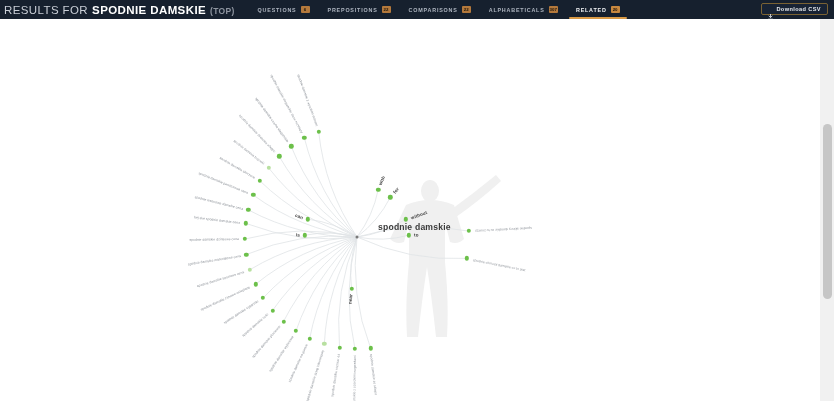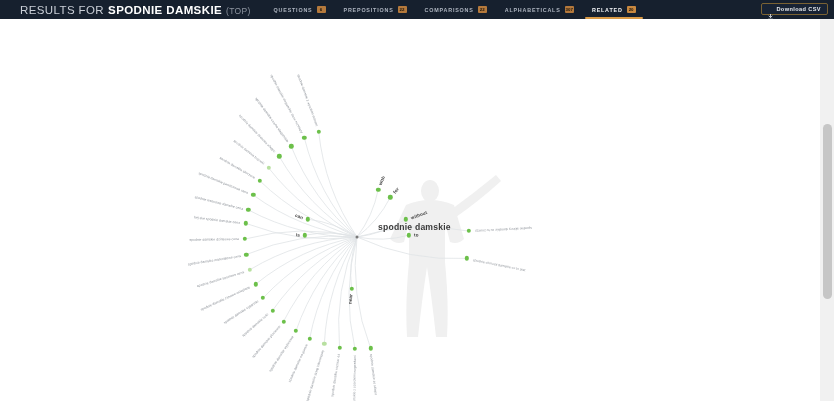--- a/index.html
+++ b/index.html
@@ -12,30 +12,30 @@
   #app{position:relative;width:834px;height:401px;overflow:hidden;background:#fff;}
 
   
   .header{
     position:absolute;left:0;top:0;width:834px;height:19px;
     background:#16202e;
     display:flex;align-items:center;
   }
   .title-wrap{
     display:flex;align-items:baseline;gap:4px;
-    padding-left:20px;white-space:nowrap;
+    padding-left:4px;white-space:nowrap;
   }
   .title-pre{
     color:#c9ced6;font-size:11.5px;letter-spacing:.4px;font-weight:400;
   }
   .title-kw{
     color:#ffffff;font-size:11.5px;letter-spacing:.4px;font-weight:700;
   }
   .title-sub{
-    color:#8e95a0;font-size:8.5px;letter-spacing:.3px;font-weight:400;
+    color:#8e95a0;font-size:8.5px;letter-spacing:.3px;font-weight:700;
   }
 
   .tabs{display:flex;align-items:stretch;height:19px;margin-left:14px;}
   .tab{
     position:relative;display:flex;align-items:center;gap:4px;
     padding:0 9px;height:19px;cursor:pointer;white-space:nowrap;
   }
   .tab-label{
     color:#aeb5c0;font-size:5.4px;font-weight:700;letter-spacing:.8px;
   }

